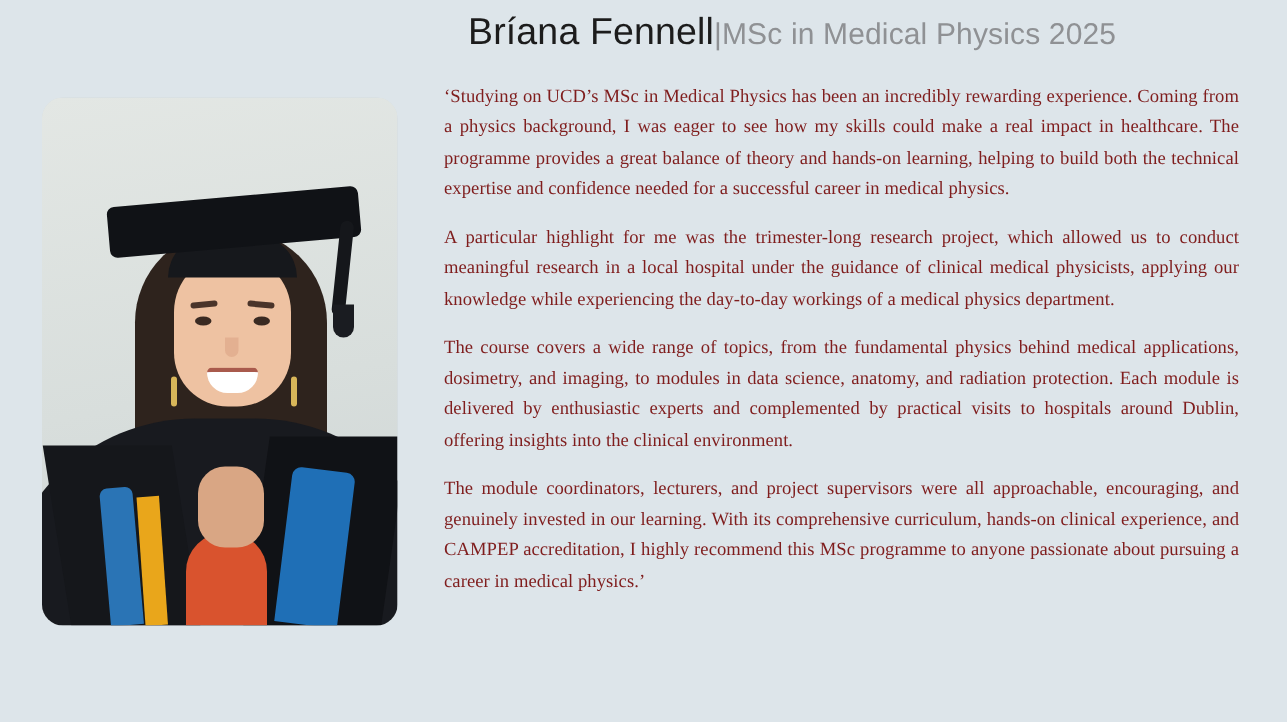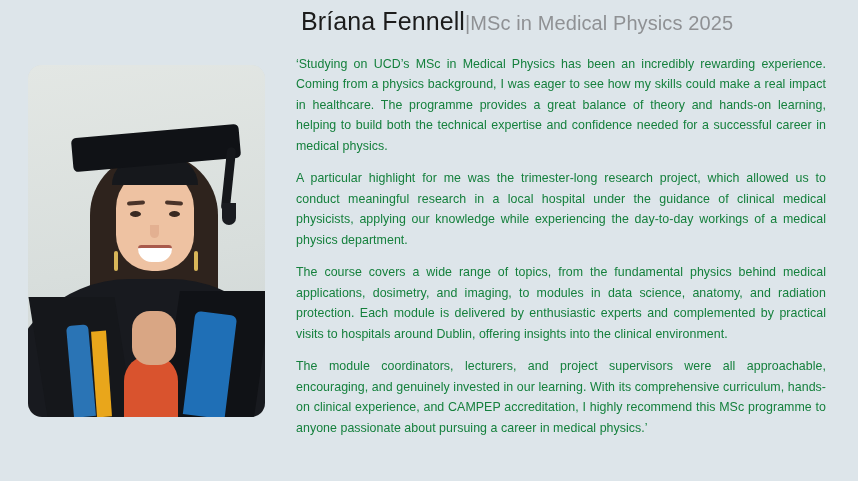--- a/index.html
+++ b/index.html
@@ -226,42 +226,43 @@
 
   
   .content {
     position: absolute;
     left: 296px;
     top: 8px;
     width: 530px;
   }
   .headline {
     white-space: nowrap;
-    margin: 0 0 18px 5px;
+    margin: 0 0 18px 16px;
     line-height: 1.1;
   }
   .name {
     font-size: 25px;
     color: #1c1c1c;
     font-weight: normal;
     letter-spacing: 0.1px;
   }
   .credential {
     font-size: 20px;
     color: #8f9194;
     font-weight: normal;
     letter-spacing: 0.1px;
   }
   .para {
     font-size: 12.4px;
     line-height: 20.5px;
-    color: #15803d;
+    color: #7f1d1d;
     text-align: justify;
     margin: 0 0 12px 0;
     letter-spacing: 0.05px;
+    font-family: Liberation Serif, serif;
   }
   .para:last-child { margin-bottom: 0; }
 </style>
 </head>
 <body>
 
 <div class="page">
 
   <div class="photo-wrap">
     <div class="photo">

